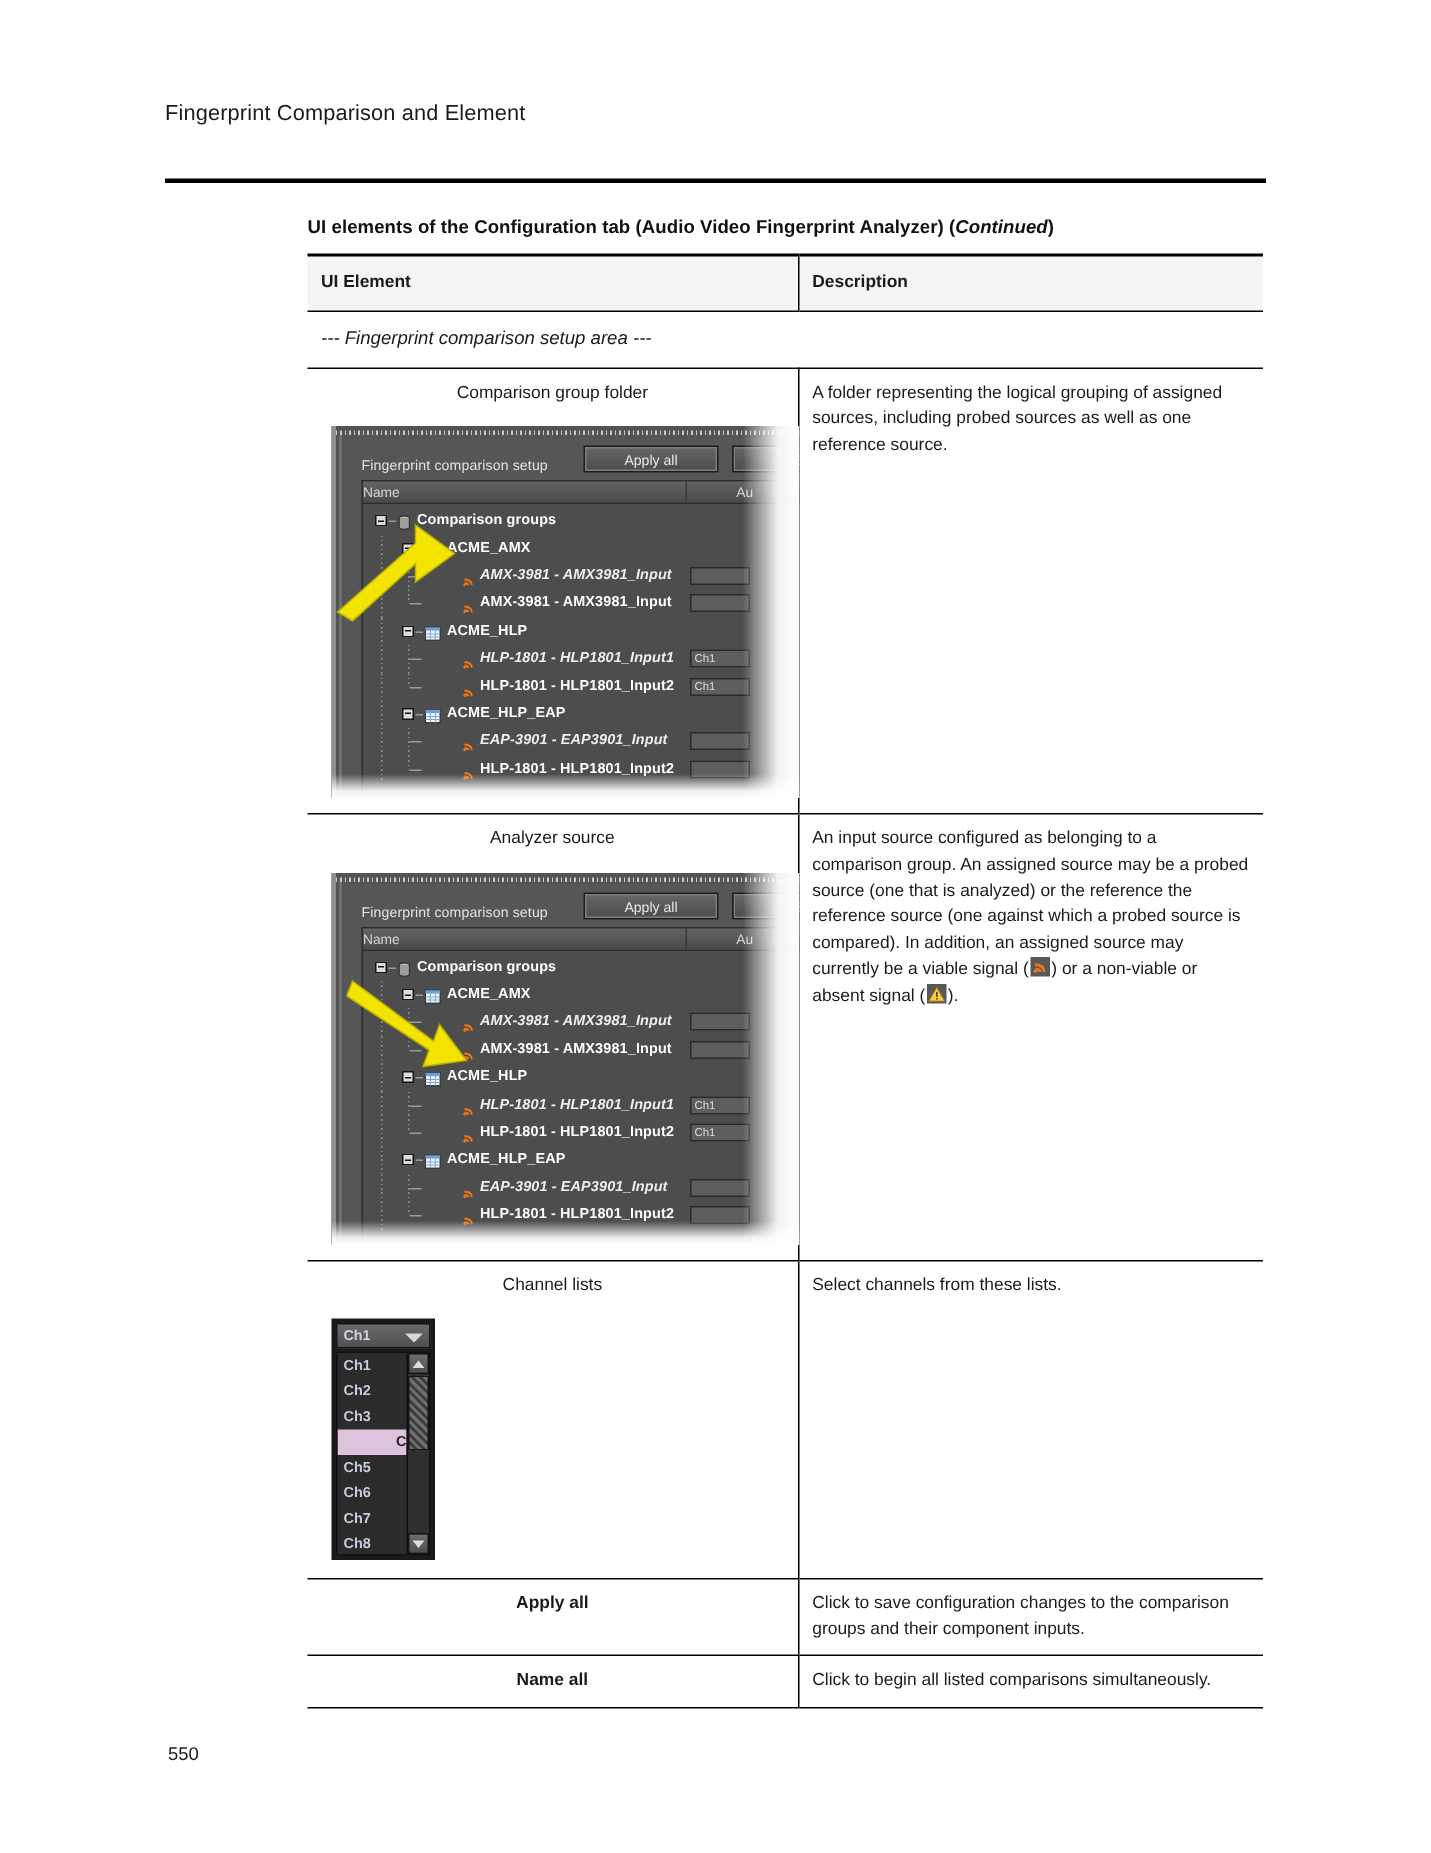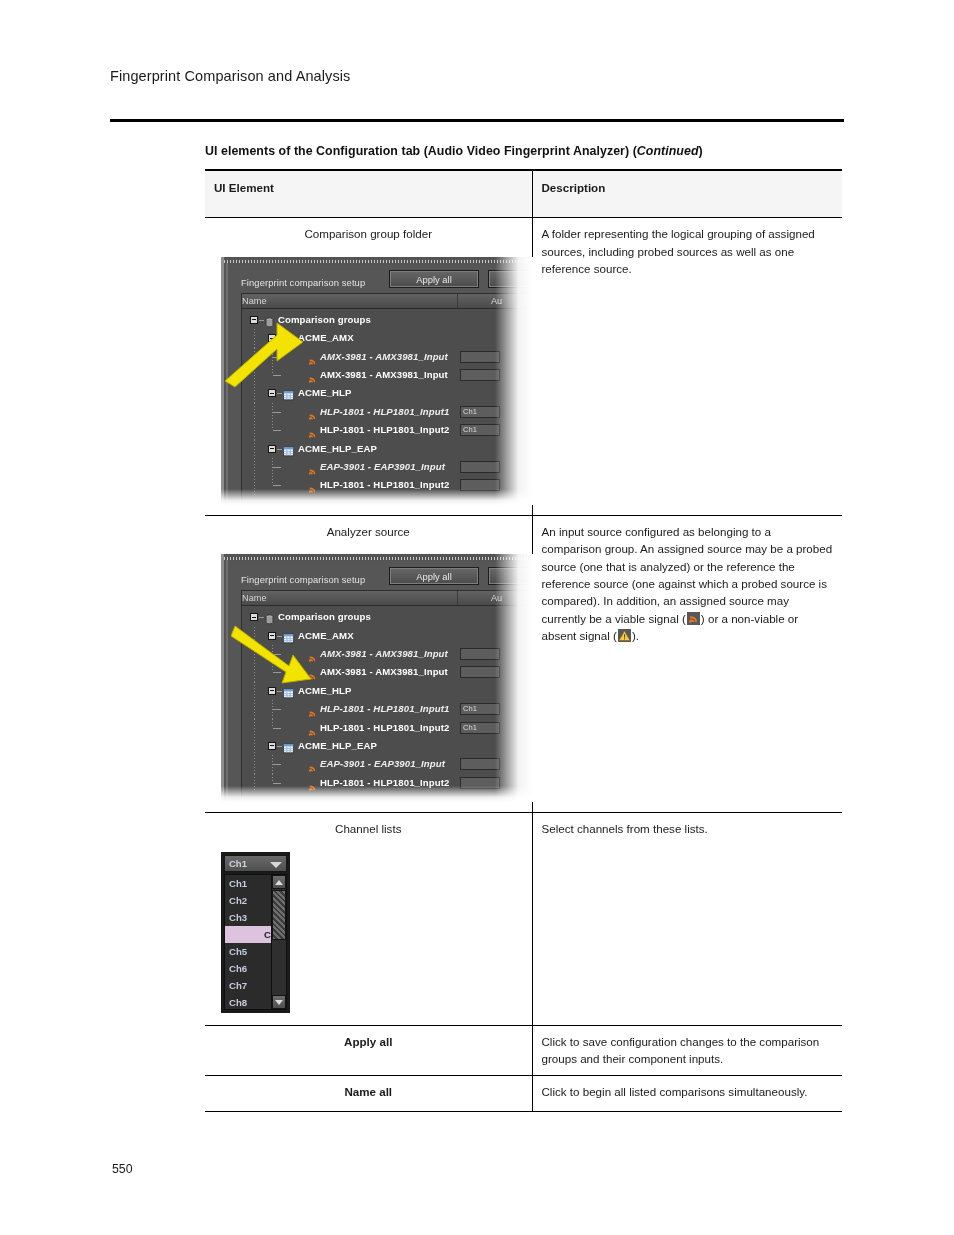--- a/index.html
+++ b/index.html
@@ -77,21 +77,21 @@
   .col-a { width: 327px; }
   .col-b { width: 310px; }
 
   .row-head td {
     background: #f5f5f5;
     font-weight: bold;
     font-size: 11.6px;
     border-top: 2.2px solid #000;
     border-bottom: 1.4px solid #000;
     padding-top: 8px;
-    padding-bottom: 21px;
+    padding-bottom: 11px;
   }
   .row-head td.col-b { border-left: 1.4px solid #000; }
 
   .row-sub td {
     border-bottom: 1.4px solid #000;
     padding: 9px 9px 10px 9px;
     font-style: italic;
     font-size: 12.4px;
     color: #1b1b1b;
   }
@@ -433,38 +433,41 @@
     left: 112px;
     top: 1162px;
     font-size: 12.3px;
     color: #1b1b1b;
   }
 </style>
 </head>
 <body>
 
 <div class="page-header">
-  <div class="hdr-line1">Fingerprint Comparison and Analysis</div>
+  <div class="hdr-line1">Fingerprint Comparison and Element</div>
 </div>
 <div class="hdr-rule"></div>
 
 <div class="tbl-caption"><span>UI elements of the Configuration tab (Audio Video Fingerprint Analyzer) (</span><i>Continued</i><span>)</span></div>
 
 <table class="tbl">
   <colgroup>
       <col class="col-a">
       <col class="col-b">
     </colgroup>
   <tbody>
 
   <tr class="row-head">
     <td class="col-a">UI Element</td>
     <td class="col-b">Description</td>
   </tr>
 
+  <tr class="row-sub">
+    <td class="col-a" colspan="2">--- Fingerprint comparison setup area ---</td>
+  </tr>
 
   <tr class="row-body">
     <td class="col-a">
       <div class="cell-label">Comparison group folder</div>
 
       <div class="shot">
         <div class="shot-inner">
           <div class="shot-frameL"></div>
           <div class="shot-dotted"></div>
           <div class="shot-frameL2"></div>

